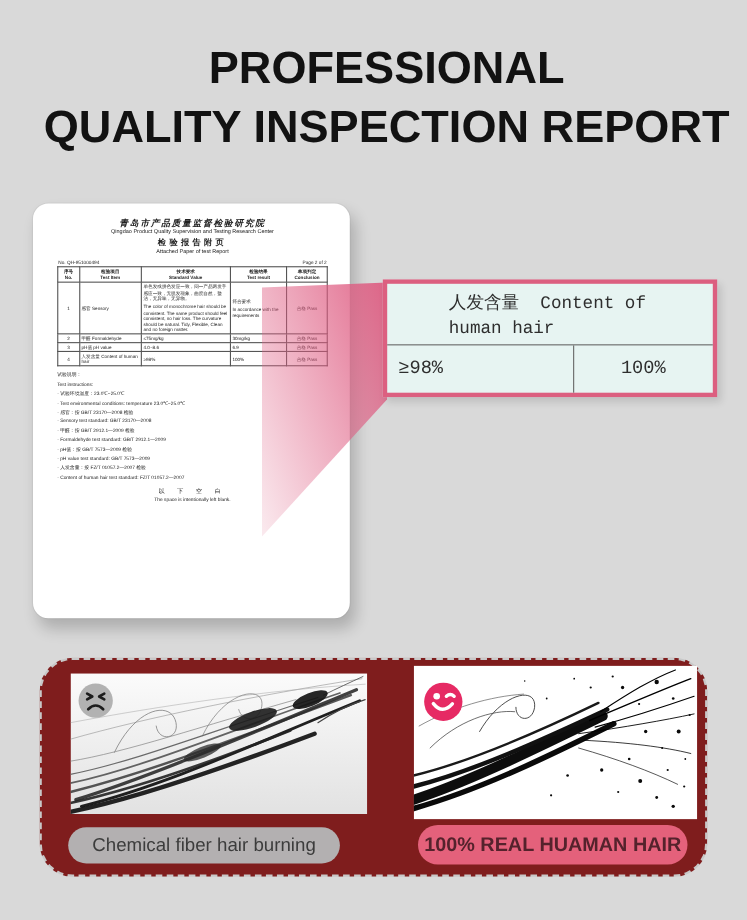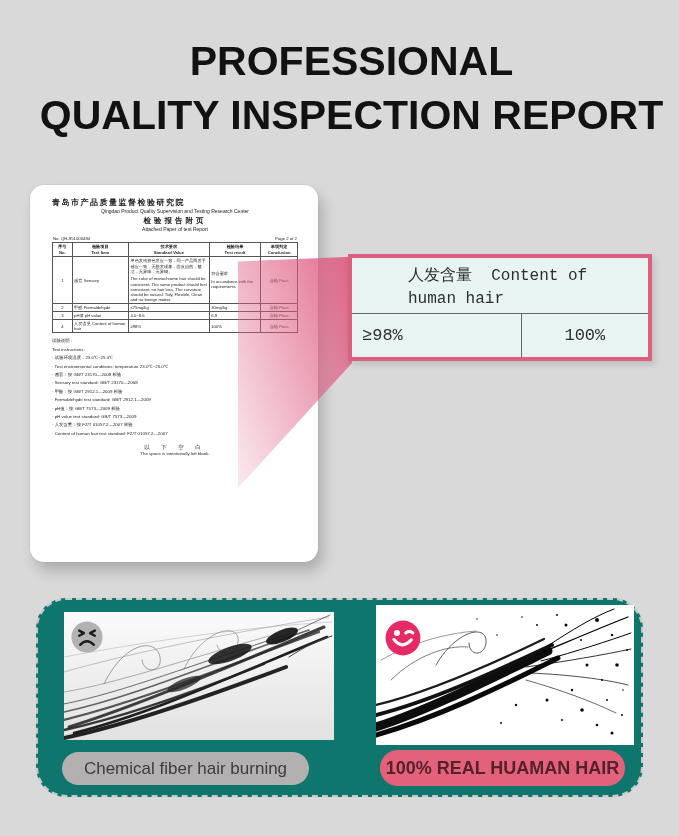--- a/index.html
+++ b/index.html
@@ -19,21 +19,21 @@
   
   .tablet {
     position:absolute; left:30px; top:185px; width:288px; height:377px;
     background:#ffffff; border-radius:14px; z-index:1;
     box-shadow: 5px 9px 14px rgba(0,0,0,0.20), 0 0 0 1px rgba(0,0,0,0.04);
   }
   .paper {
     position:absolute; left:22px; top:13px; width:246px; height:351px;
     background:#fff; color:#222;
   }
-  .doc-org-cn { text-align:left; font-size:8px; font-weight:bold; letter-spacing:1.5px; line-height:10px;}
+  .doc-org-cn { text-align:center; font-size:8px; font-weight:bold; letter-spacing:1.5px; line-height:10px;font-style:italic;}
   .doc-org-en { text-align:center; font-size:5px; line-height:7px;}
   .doc-title-cn { text-align:center; font-size:7.5px; font-weight:bold; letter-spacing:3px; line-height:10px; margin-top:1px;}
   .doc-title-en { text-align:center; font-size:5px; line-height:7px;}
   .doc-meta { display:flex; justify-content:space-between; font-size:4.3px; margin-top:3px; padding:0 1px;}
   table.report { width:100%; border-collapse:collapse; font-size:4.2px; margin-top:1px; table-layout:fixed;}
   table.report th, table.report td { border:0.5px solid #555; vertical-align:middle; padding:1px 1.5px; }
   table.report th { font-weight:bold; line-height:5.6px; text-align:center; }
   .cell-cn { line-height:5.4px; }
   .cell-en { line-height:5.2px; margin-top:2px; }
   .t-center { text-align:center; }
@@ -54,21 +54,21 @@
     font-family:"Liberation Mono", monospace; color:#2e2e2e;
     box-shadow: 3px 4px 7px rgba(0,0,0,0.12);
   }
   .callout-label { padding:7px 12px 0 12px; font-size:16px; line-height:23px;margin-left:44px; }
   .callout-row { position:absolute; bottom:0; left:0; right:0; height:44px; border-top:1.5px solid #666; display:flex; }
   .callout-std { flex:0 0 57%; display:flex; align-items:center; padding-left:10px; font-size:17px; }
   .callout-res { flex:1; border-left:1.5px solid #666; display:flex; align-items:center; justify-content:center; font-size:17px; }
   
   .compare-card {
     position:absolute; left:36px; top:598px; width:607px; height:199px; z-index:1;
-    background:#0f766e; border:2px dashed #c8c8c8; border-radius:30px;
+    background:#7f1d1d; border:2px dashed #c8c8c8; border-radius:30px;
   }
   .fig { position:absolute; overflow:hidden; }
   .fig-left  { left:26px; top:12px; width:270px; height:128px; }
   .fig-right { left:338px; top:5px; width:258px; height:140px; }
   .face { position:absolute; z-index:2; }
   .face-sad { left:6px; top:8px; width:34px; height:34px; }
   .face-happy { left:8px; top:14px; width:38px; height:38px; }
   .pill {
     position:absolute; display:flex; align-items:center; justify-content:center;
     border-radius:18px; white-space:nowrap;

